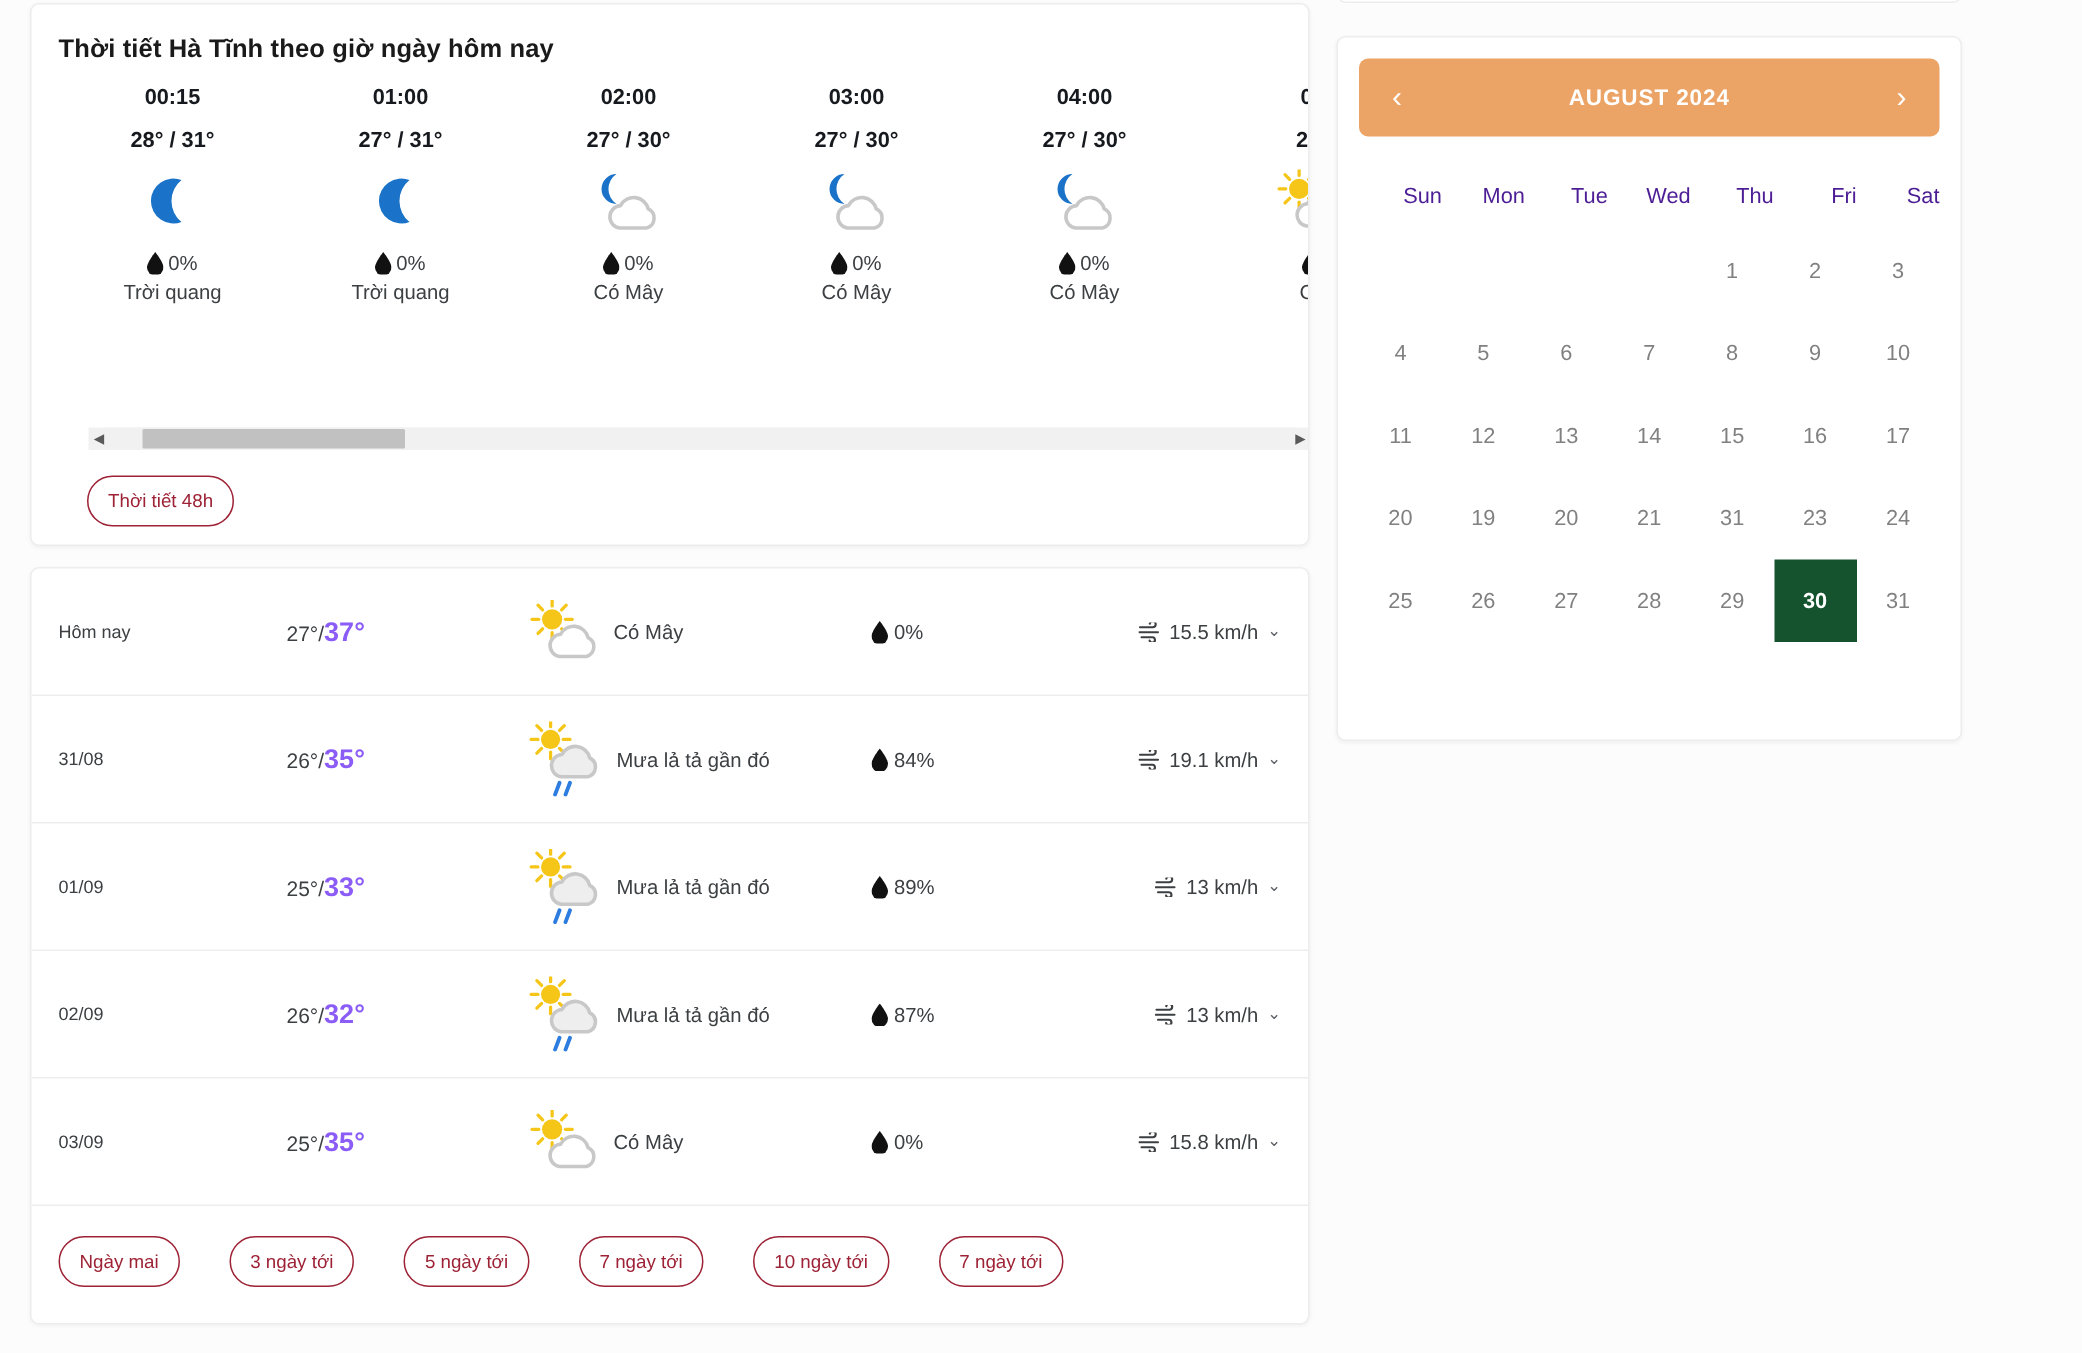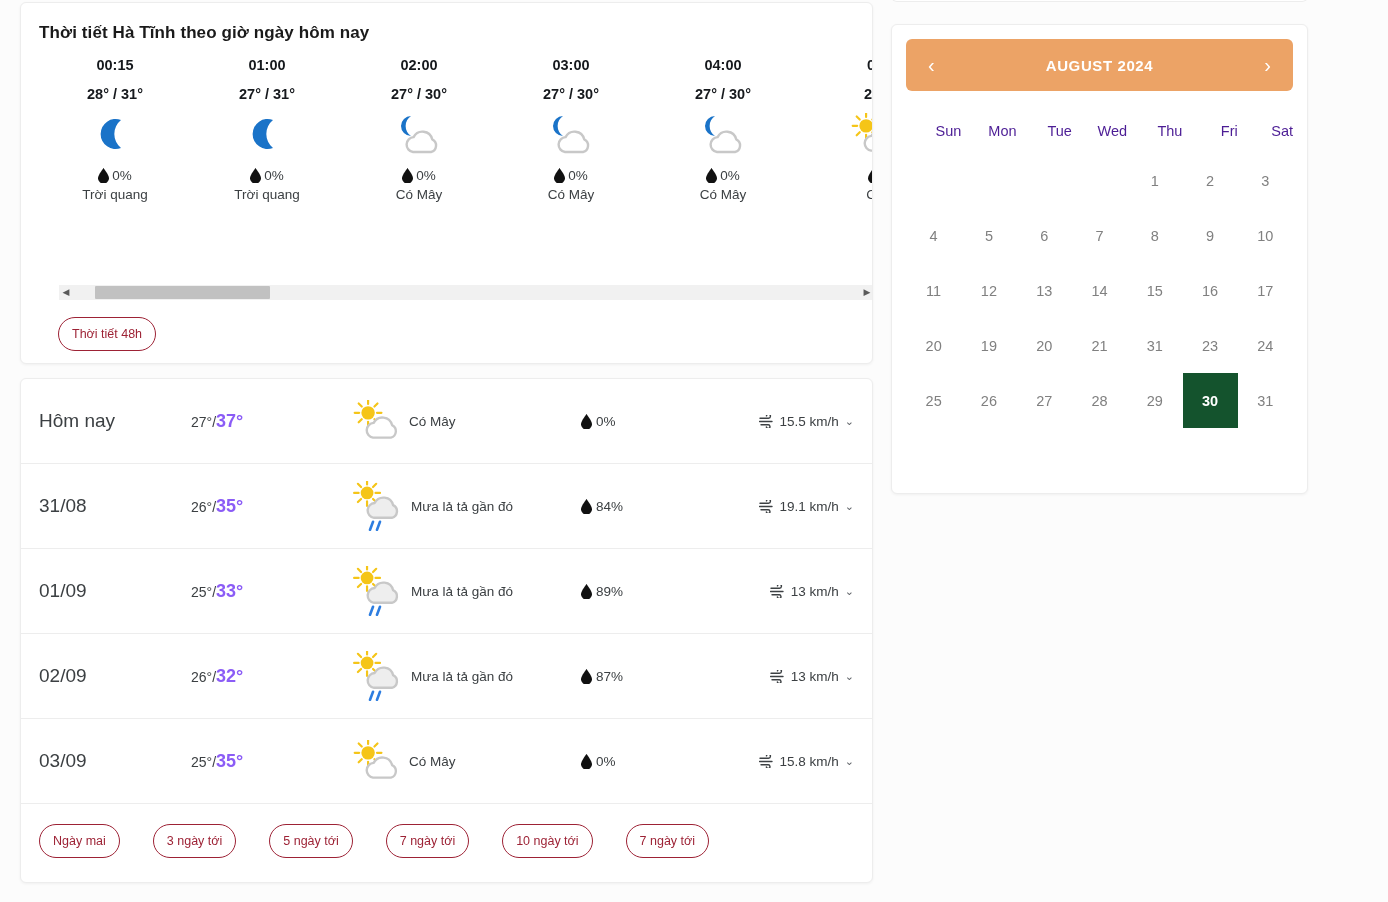--- a/index.html
+++ b/index.html
@@ -66,21 +66,21 @@
   }
   .btn48 { position: absolute; left: 37px; top: 314px; }
 
   
   .daily-card { margin-top: 14px; padding: 0 0 0 0; }
   .day-row {
     display: flex; align-items: center; height: 85px;
     border-bottom: 1px solid #ededed; padding: 0 18px 0 18px;
   }
   .day-row:last-of-type { border-bottom: 1px solid #ededed; }
-  .d-name { width: 152px; font-size: 19px; color: #3c4043; }
+  .d-name { width: 152px; font-size: 12px; color: #3c4043; }
   .d-temp { width: 160px; font-size: 14px; color: #3c4043; }
   .d-temp .hi { font-size: 18px; font-weight: bold; color: #8b5cf6; }
   .d-cond { width: 230px; display: flex; align-items: center; gap: 6px; }
   .d-cond-text { font-size: 13.5px; color: #3c4043; }
   .d-pop { width: 160px; font-size: 13.5px; color: #3c4043;
            display: flex; align-items: center; gap: 4px; }
   .d-wind { flex: 1; font-size: 13.5px; color: #3c4043;
             display: flex; align-items: center; justify-content: flex-end; gap: 6px; }
   .chevron-down { color: #5f6368; font-size: 11px; line-height: 1; }
 

